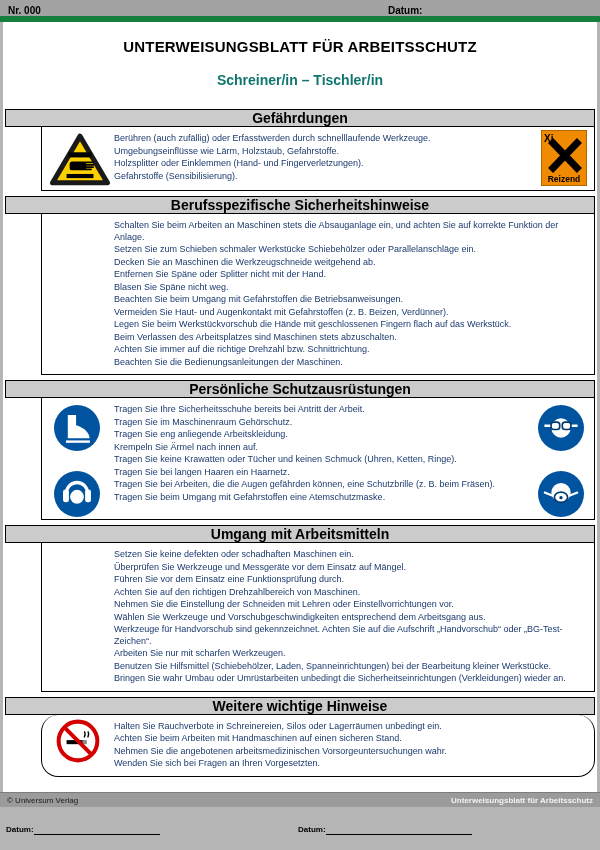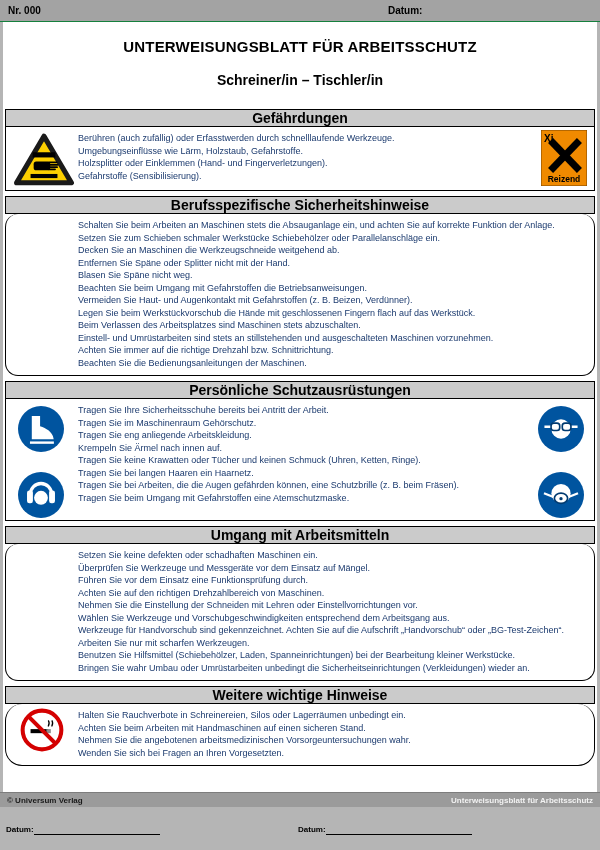--- a/index.html
+++ b/index.html
@@ -1,54 +1,54 @@
 <!DOCTYPE html>
 <html><head>
 <meta charset="utf-8">
 <style>
   * { margin:0; padding:0; box-sizing:border-box; }
   html,body { width:600px; height:850px; }
   body { font-family:"Liberation Sans", sans-serif; background:#b5b5b5; position:relative; overflow:hidden; }
 
   .topbar { position:absolute; top:0; left:0; width:600px; height:22px; background:#a3a3a3;
-            border-bottom:1px solid #15803d; font-size:10px; font-weight:bold; color:#000; }
+            border-bottom:6px solid #15803d; font-size:10px; font-weight:bold; color:#000; }
   .topbar .nr { position:absolute; left:8px; top:5px; }
   .topbar .datum { position:absolute; left:388px; top:5px; }
 
   .page { position:absolute; top:22px; left:3px; width:594px; height:770px; background:#fff; overflow:hidden; }
 
   .title { text-align:center; font-size:15px; font-weight:bold; color:#000; margin-top:16px; letter-spacing:.2px; }
-  .subtitle { text-align:center; font-size:14px; font-weight:bold; color:#000000; margin-top:17px; }
+  .subtitle { text-align:center; font-size:14px; font-weight:bold; color:#0f766e; margin-top:17px; }
 
   .sec { margin:0 2px 5px 2px; }
   .sec.first { margin-top:21px; }
   .sec-head { background:#cbcbcb; border:1px solid #000; text-align:center; font-size:14px;
               font-weight:bold; color:#000; padding:0 0; }
   .sec-body { position:relative; border:1px solid #000; border-top:none; background:#fff;
-              font-size:9px; line-height:11.5px; color:#1b3a6e; }
+              font-size:9px; line-height:11.5px; color:#1b3a6e;margin-left:36px; }
   .pad-both  { padding:6px 62px 5px 72px; }
-  .pad-text  { padding:6px 14px 5px 72px;border-radius:13px; }
+  .pad-text  { padding:6px 14px 5px 72px; }
   .pad-left  { padding:6px 14px 5px 72px;border-radius:17px; }
   .mh-gefahr { min-height:64px; }
   .mh-psa    { min-height:122px; }
   .mh-weit   { min-height:52px; }
   .line { margin-bottom:1px; }
 
   .picto { display:block;text-decoration:underline; }
   .icon-warning { position:absolute; left:7px; top:5px; }
   .icon-xi { position:absolute; right:7px; top:3px; }
   .icon-col { position:absolute; top:7px; display:flex; flex-direction:column; gap:16px; }
   .icon-col.left { left:12px; }
   .icon-col.right { right:10px; }
   .icon-nosmoke { position:absolute; left:14px; top:4px; }
 
   .footbar { position:absolute; top:792px; left:0; width:600px; height:15px; background:#9b9b9b;
              display:flex; justify-content:space-between; align-items:center; padding:0 7px;
              border-top:1px solid #7d7d7d; font-size:8px; }
-  .footbar .pub { color:#1a1a1a; font-weight:bold; }
+  .footbar .pub { color:#1a1a1a; font-weight:normal; }
   .footbar .doctype { color:#f2f2f2; font-weight:bold; }
 
   .signrow { position:absolute; top:822px; left:0; width:600px; height:16px; font-size:8px;
              font-weight:bold; color:#000; }
   .signrow .lbl1 { position:absolute; left:6px; top:3px; }
   .signrow .fld1 { position:absolute; left:34px; top:3px; width:126px; height:10px; border-bottom:1.4px solid #000; }
   .signrow .lbl2 { position:absolute; left:298px; top:3px; }
   .signrow .fld2 { position:absolute; left:326px; top:3px; width:146px; height:10px; border-bottom:1.4px solid #000; }
 </style>
 </head>
@@ -105,21 +105,20 @@
       <div>
           <div class="line">Schalten Sie beim Arbeiten an Maschinen stets die Absauganlage ein, und achten Sie auf korrekte Funktion der Anlage.</div>
           <div class="line">Setzen Sie zum Schieben schmaler Werkstücke Schiebehölzer oder Parallelanschläge ein.</div>
           <div class="line">Decken Sie an Maschinen die Werkzeugschneide weitgehend ab.</div>
           <div class="line">Entfernen Sie Späne oder Splitter nicht mit der Hand.</div>
           <div class="line">Blasen Sie Späne nicht weg.</div>
           <div class="line">Beachten Sie beim Umgang mit Gefahrstoffen die Betriebsanweisungen.</div>
           <div class="line">Vermeiden Sie Haut- und Augenkontakt mit Gefahrstoffen (z. B. Beizen, Verdünner).</div>
           <div class="line">Legen Sie beim Werkstückvorschub die Hände mit geschlossenen Fingern flach auf das Werkstück.</div>
           <div class="line">Beim Verlassen des Arbeitsplatzes sind Maschinen stets abzuschalten.</div>
-          <div class="line">Einstell- und Umrüstarbeiten sind stets an stillstehenden und ausgeschalteten Maschinen vorzunehmen.</div>
           <div class="line">Achten Sie immer auf die richtige Drehzahl bzw. Schnittrichtung.</div>
           <div class="line">Beachten Sie die Bedienungsanleitungen der Maschinen.</div>
         </div>
     </div>
   </div>
 
   <div class="sec">
     <div class="sec-head">Persönliche Schutzausrüstungen</div>
     <div class="sec-body pad-both mh-psa">
       <div class="icon-col left">

